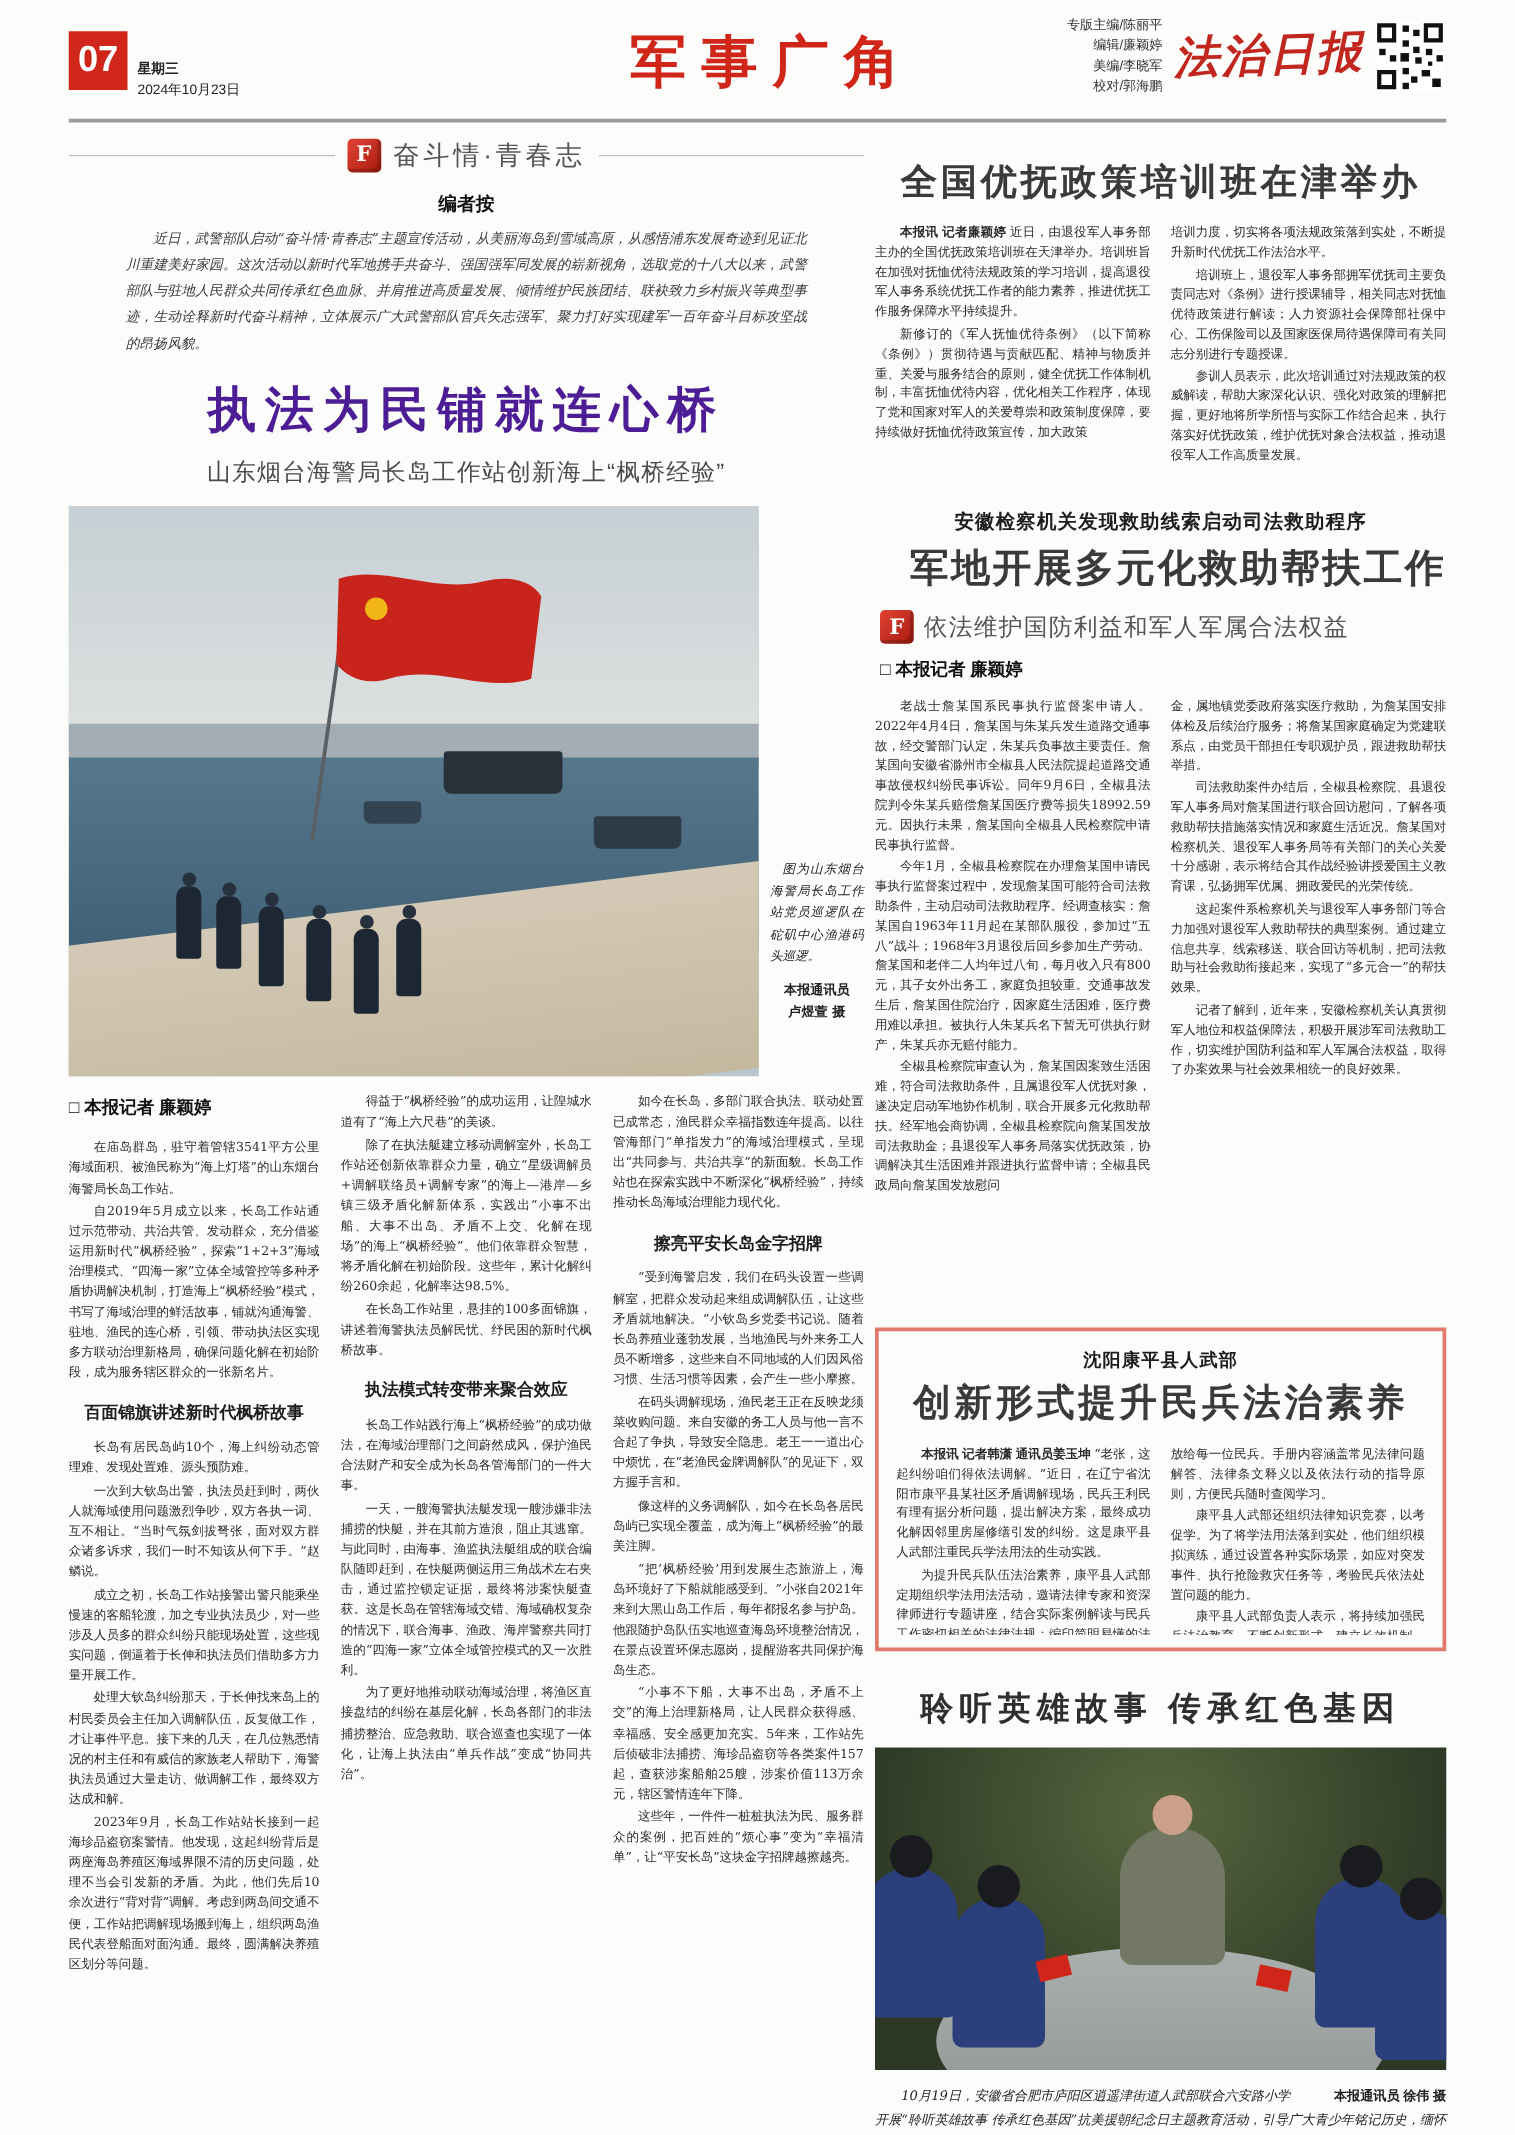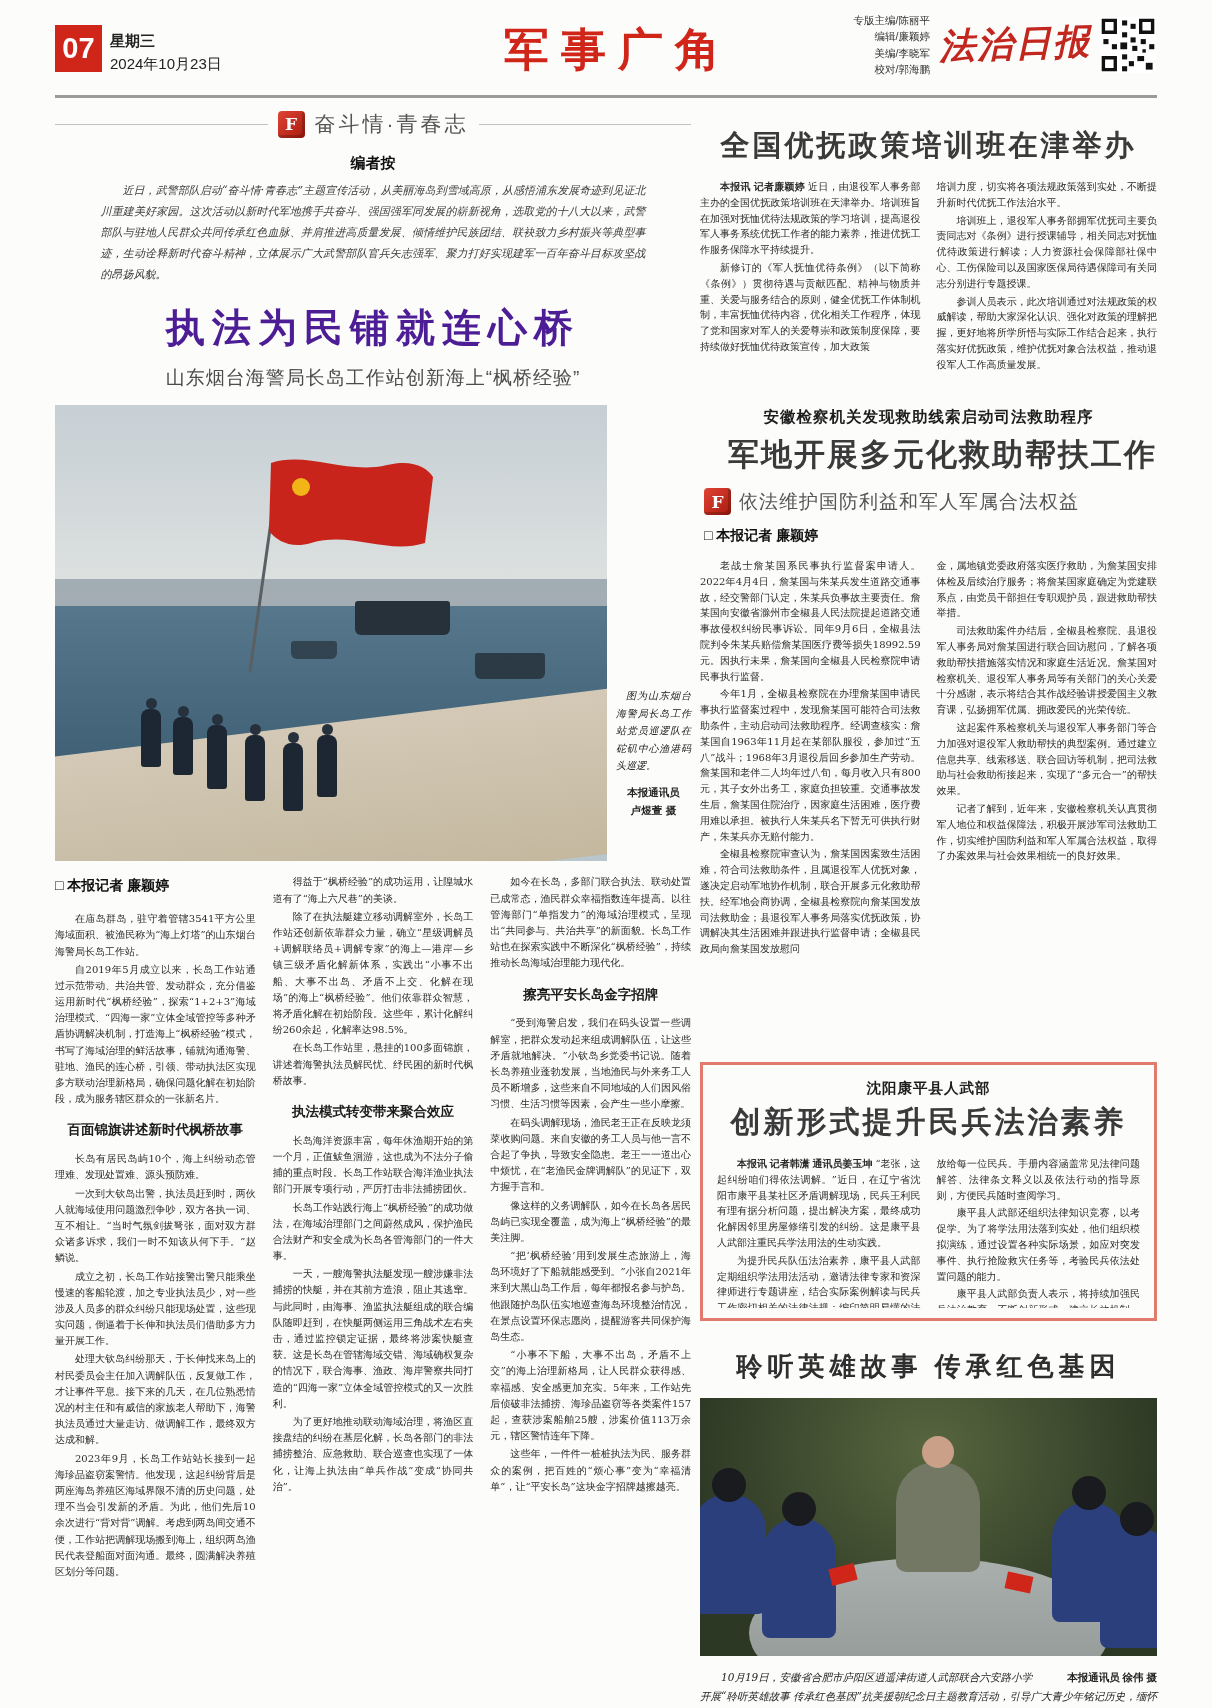--- a/index.html
+++ b/index.html
@@ -1,21 +1,21 @@
 <!DOCTYPE html>
 <html><head>
 <meta charset="utf-8">
 <style>
   html,body{margin:0;padding:0;background:#e8e8e8;}
   .page{position:relative;width:1212px;height:1708px;background:#fcfcfb;margin:0 auto;
         font-family:"Liberation Sans",sans-serif;color:#262626;overflow:hidden;}
   
   .pagenum{position:absolute;left:55px;top:25px;width:47px;height:47px;background:#d0261a;
            color:#fff;font-weight:bold;font-size:29px;display:flex;align-items:center;justify-content:center;}
-  .dateblk{position:absolute;left:110px;top:29px;font-size:15px;line-height:1.55;color:#222;}
+  .dateblk{position:absolute;left:110px;top:47px;font-size:11px;line-height:1.55;color:#222;}
   .dateblk .wd{font-weight:bold;}
   .section-title{position:absolute;left:0;right:0;top:20px;text-align:center;font-size:45px;
                  font-weight:900;color:#d0261a;letter-spacing:12px;margin-left:24px;}
   .head-right{position:absolute;right:56px;top:12px;display:flex;align-items:center;gap:9px;}
   .staff{font-size:10.5px;line-height:1.55;text-align:right;color:#333;}
   .masthead{font-family:"DejaVu Serif",serif;font-style:italic;font-weight:bold;color:#c2271f;
             font-size:36px;letter-spacing:2px;transform:rotate(-2deg);white-space:nowrap;}
   .qr{width:56px;height:56px;background:#fff;}
   .head-rule{position:absolute;left:55px;right:55px;top:95px;height:3px;background:#9a9a9a;}
   
@@ -185,21 +185,20 @@
           <p class="para"><b></b><span>成立之初，长岛工作站接警出警只能乘坐慢速的客船轮渡，加之专业执法员少，对一些涉及人员多的群众纠纷只能现场处置，这些现实问题，倒逼着于长伸和执法员们借助多方力量开展工作。</span></p>
           <p class="para"><b></b><span>处理大钦岛纠纷那天，于长伸找来岛上的村民委员会主任加入调解队伍，反复做工作，才让事件平息。接下来的几天，在几位熟悉情况的村主任和有威信的家族老人帮助下，海警执法员通过大量走访、做调解工作，最终双方达成和解。</span></p>
           <p class="para"><b></b><span>2023年9月，长岛工作站站长接到一起海珍品盗窃案警情。他发现，这起纠纷背后是两座海岛养殖区海域界限不清的历史问题，处理不当会引发新的矛盾。为此，他们先后10余次进行“背对背”调解。考虑到两岛间交通不便，工作站把调解现场搬到海上，组织两岛渔民代表登船面对面沟通。最终，圆满解决养殖区划分等问题。</span></p>
         </div>
       <div class="fcol">
 
       <p class="para"><b></b><span>得益于“枫桥经验”的成功运用，让隍城水道有了“海上六尺巷”的美谈。</span></p>
           <p class="para"><b></b><span>除了在执法艇建立移动调解室外，长岛工作站还创新依靠群众力量，确立“星级调解员+调解联络员+调解专家”的海上—港岸—乡镇三级矛盾化解新体系，实践出“小事不出船、大事不出岛、矛盾不上交、化解在现场”的海上“枫桥经验”。他们依靠群众智慧，将矛盾化解在初始阶段。这些年，累计化解纠纷260余起，化解率达98.5%。</span></p>
           <p class="para"><b></b><span>在长岛工作站里，悬挂的100多面锦旗，讲述着海警执法员解民忧、纾民困的新时代枫桥故事。</span></p>
           <p class="sub"><b></b><span>执法模式转变带来聚合效应</span></p>
-          <p class="para"><b></b><span>长岛海洋资源丰富，每年休渔期开始的第一个月，正值鲅鱼洄游，这也成为不法分子偷捕的重点时段。长岛工作站联合海洋渔业执法部门开展专项行动，严厉打击非法捕捞团伙。</span></p>
           <p class="para"><b></b><span>长岛工作站践行海上“枫桥经验”的成功做法，在海域治理部门之间蔚然成风，保护渔民合法财产和安全成为长岛各管海部门的一件大事。</span></p>
           <p class="para"><b></b><span>一天，一艘海警执法艇发现一艘涉嫌非法捕捞的快艇，并在其前方造浪，阻止其逃窜。与此同时，由海事、渔监执法艇组成的联合编队随即赶到，在快艇两侧运用三角战术左右夹击，通过监控锁定证据，最终将涉案快艇查获。这是长岛在管辖海域交错、海域确权复杂的情况下，联合海事、渔政、海岸警察共同打造的“四海一家”立体全域管控模式的又一次胜利。</span></p>
           <p class="para"><b></b><span>为了更好地推动联动海域治理，将渔区直接盘结的纠纷在基层化解，长岛各部门的非法捕捞整治、应急救助、联合巡查也实现了一体化，让海上执法由“单兵作战”变成“协同共治”。</span></p>
         </div>
       <div class="fcol">
 
       <p class="para"><b></b><span>如今在长岛，多部门联合执法、联动处置已成常态，渔民群众幸福指数连年提高。以往管海部门“单指发力”的海域治理模式，呈现出“共同参与、共治共享”的新面貌。长岛工作站也在探索实践中不断深化“枫桥经验”，持续推动长岛海域治理能力现代化。</span></p>
           <p class="sub"><b></b><span>擦亮平安长岛金字招牌</span></p>
           <p class="para"><b></b><span>“受到海警启发，我们在码头设置一些调解室，把群众发动起来组成调解队伍，让这些矛盾就地解决。”小钦岛乡党委书记说。随着长岛养殖业蓬勃发展，当地渔民与外来务工人员不断增多，这些来自不同地域的人们因风俗习惯、生活习惯等因素，会产生一些小摩擦。</span></p>
           <p class="para"><b></b><span>在码头调解现场，渔民老王正在反映龙须菜收购问题。来自安徽的务工人员与他一言不合起了争执，导致安全隐患。老王一一道出心中烦忧，在“老渔民金牌调解队”的见证下，双方握手言和。</span></p>

